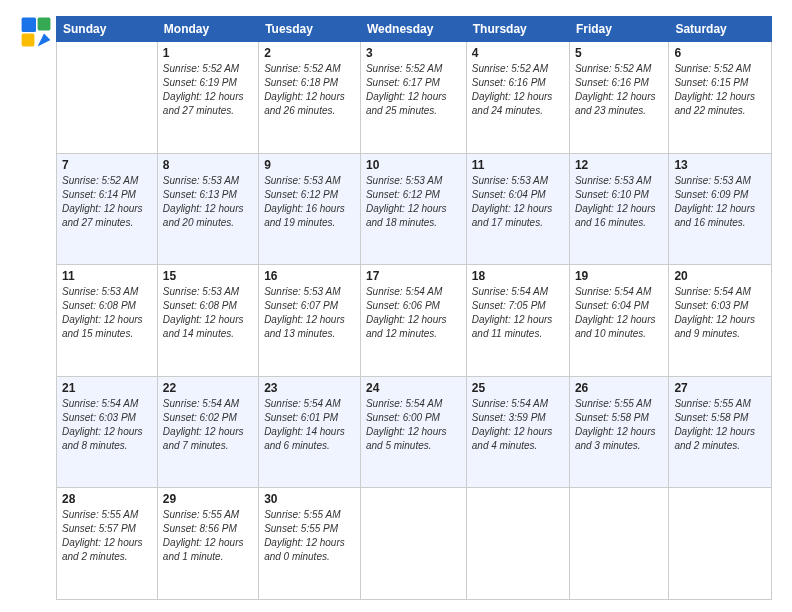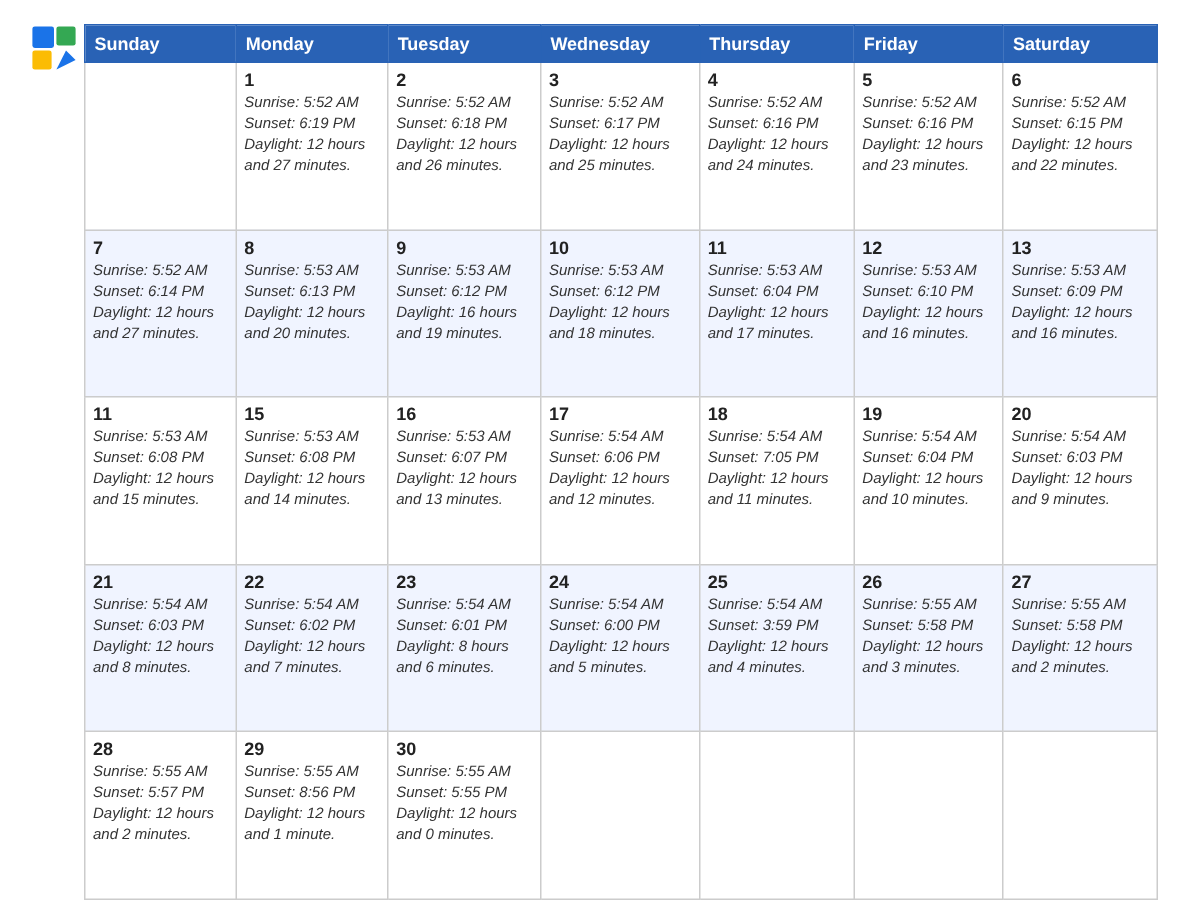--- a/index.html
+++ b/index.html
@@ -317,21 +317,21 @@
             <div>Sunrise: 5:54 AM</div>
             <div>Sunset: 6:02 PM</div>
             <div>Daylight: 12 hours and 7 minutes.</div>
           </div>
         </td>
           <td>
           <span class="day-num">23</span>
           <div class="day-info">
             <div>Sunrise: 5:54 AM</div>
             <div>Sunset: 6:01 PM</div>
-            <div>Daylight: 8 hours and 6 minutes.</div>
+            <div>Daylight: 14 hours and 6 minutes.</div>
           </div>
         </td>
           <td>
           <span class="day-num">24</span>
           <div class="day-info">
             <div>Sunrise: 5:54 AM</div>
             <div>Sunset: 6:00 PM</div>
             <div>Daylight: 12 hours and 5 minutes.</div>
           </div>
         </td>

